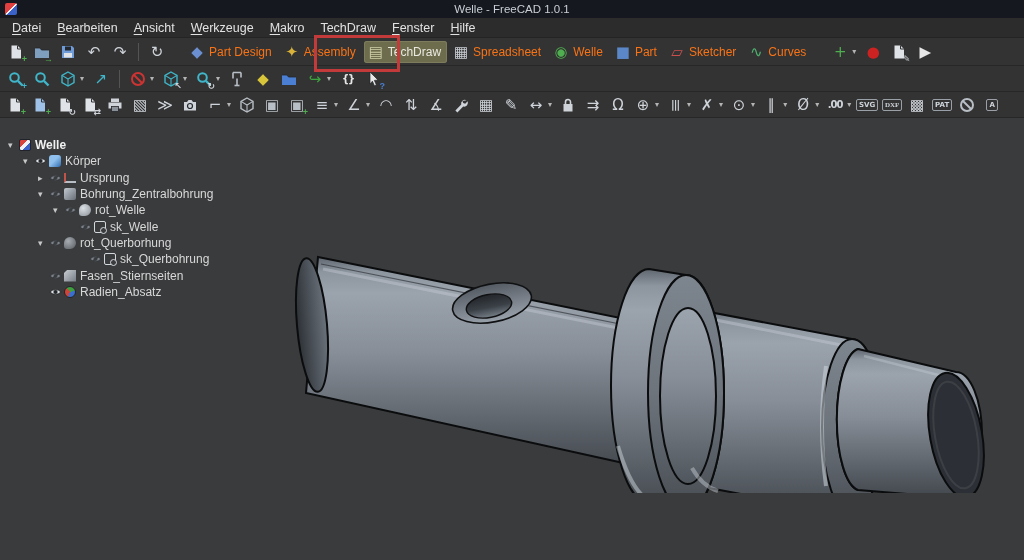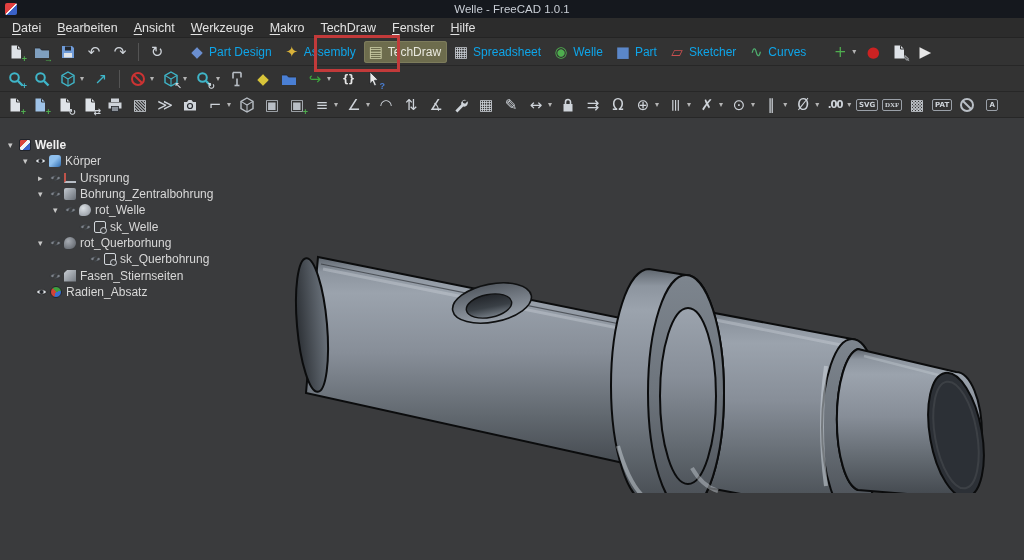--- a/index.html
+++ b/index.html
@@ -27,21 +27,21 @@
   #toolbar3 { height:26px; flex:0 0 26px; padding-left:3px; gap:1px; overflow:hidden; }
   .tgroup { display:flex; align-items:center; gap:2px; }
   .tbtn { display:flex; align-items:center; gap:3px; padding:2px 3px; border-radius:3px; position:relative; cursor:default; }
   .tbtn .icn { position:relative; width:18px; height:18px; display:flex; align-items:center; justify-content:center; }
   .tbtn .icn svg { width:16px; height:16px; }
   .tbtn .glyph { font-size:15px; line-height:16px; font-family:"DejaVu Sans",sans-serif; }
   .tbtn .glyph.boxed { font-size:7px; font-weight:bold; border:1px solid #9aa0a8; padding:1px 2px;
                        border-radius:2px; letter-spacing:0; line-height:8px; }
   .tbtn .glyph.txt { font-size:10px; font-weight:bold; letter-spacing:-1px; }
   .tbtn .badge { position:absolute; right:-2px; bottom:-3px; font-size:9px; font-weight:bold; line-height:9px; }
-  .tbtn .lbl { font-size:12px; color:#0ea5e9; white-space:nowrap; padding-right:3px; }
+  .tbtn .lbl { font-size:12px; color:#f97316; white-space:nowrap; padding-right:3px; }
   .tbtn.active { background:#6d6c4d; box-shadow:inset 0 0 0 1px #7d7c5c; }
   .tbtn.active .lbl { color:#e9e9df; }
   .caret { font-size:8px; color:#b4b4b4; margin-left:0px; }
   .tsep { width:1px; height:18px; background:#545454; margin:0 4px; }
   .wbgap { width:12px; }
 
   
   .annot { position:absolute; left:314px; top:35px; width:86px; height:37px;
            border:3px solid #c23a3a; z-index:60; pointer-events:none; }
 
@@ -746,21 +746,21 @@
         <div class="trow" style="padding-left: 38px;">
           <span class="arrow"></span>
           <span class="eye">
             <svg viewBox="0 0 16 12">
               <use href="#sym-eye-hidden"></use>
             </svg>
           </span>
           <span class="fi fi-chamfer"></span>
           <span class="tlabel">Fasen_Stiernseiten</span>
         </div>
-        <div class="trow" style="padding-left: 24px;">
+        <div class="trow" style="padding-left: 38px;">
           <span class="arrow"></span>
           <span class="eye">
             <svg viewBox="0 0 16 12">
               <use href="#sym-eye"></use>
             </svg>
           </span>
           <span class="fi fi-fillet"></span>
           <span class="tlabel">Radien_Absatz</span>
         </div>
       </div>

